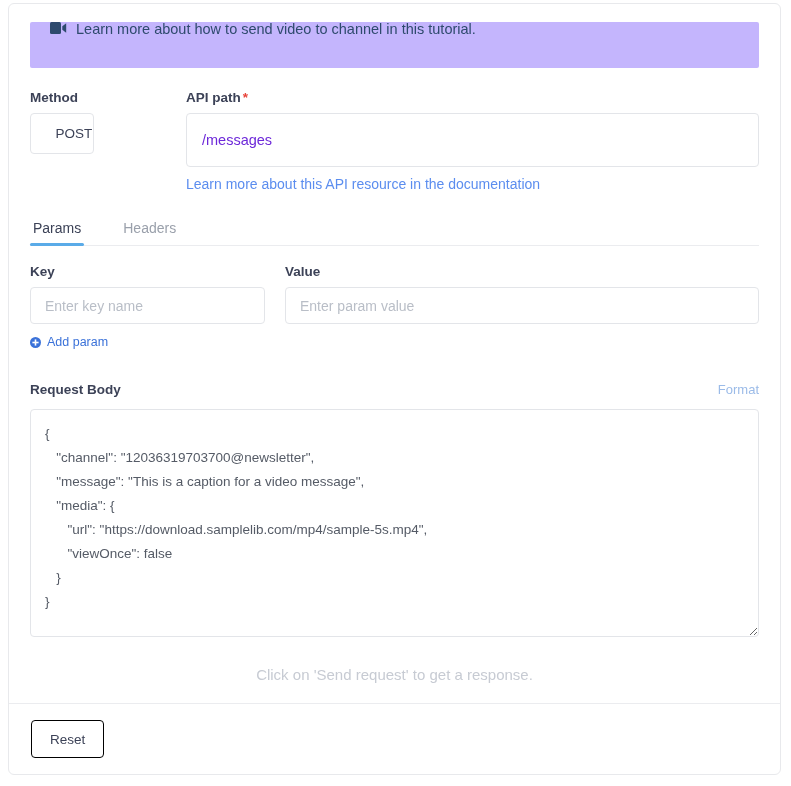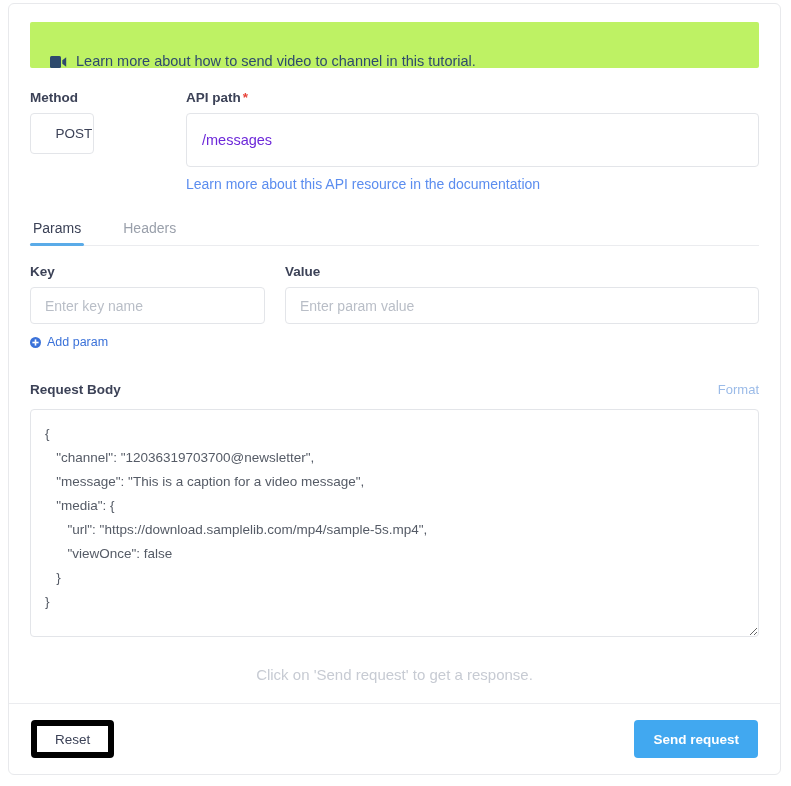--- a/index.html
+++ b/index.html
@@ -26,22 +26,22 @@
     border-radius: 6px;
   }
 
   .card-body {
     padding: 18px 21px 0 21px;
   }
 
   
   .info-banner {
     display: flex;
-    align-items: flex-end;
-    background: #bef264;
+    align-items: flex-start;
+    background: #c4b5fd;
     border-radius: 2px;
     height: 46px;
     padding: 0 20px;
     margin-bottom: 22px;
   }
   .video-icon {
     flex: 0 0 auto;
     margin-right: 9px;
     display: flex;
     align-items: center;
@@ -222,21 +222,21 @@
     display: flex;
     align-items: center;
     justify-content: space-between;
     padding: 0 22px;
     box-sizing: border-box;
   }
   .reset-btn {
     height: 38px;
     padding: 0 18px;
     background: #fff;
-    border: 6px solid #000000;
+    border: 1px solid #000000;
     border-radius: 4px;
     font-size: 13.5px;
     color: #3c4257;
     font-family: "Liberation Sans", sans-serif;
     cursor: pointer;
   }
   .send-btn {
     height: 38px;
     padding: 0 19px;
     background: #41a8f0;
@@ -331,16 +331,15 @@
       "viewOnce": false
    }
 }</textarea>
 
     <div class="response-hint">Click on 'Send request' to get a response.</div>
 
   </div>
 
   <div class="card-footer">
     <button class="reset-btn">Reset</button>
-    <button class="send-btn">Send request</button>
   </div>
 
 </div>
 
 </body></html>

